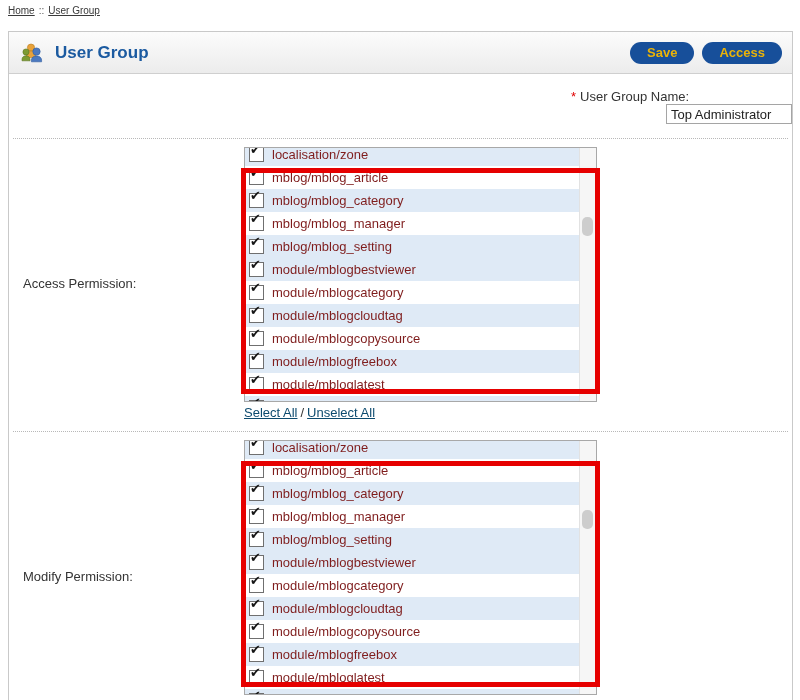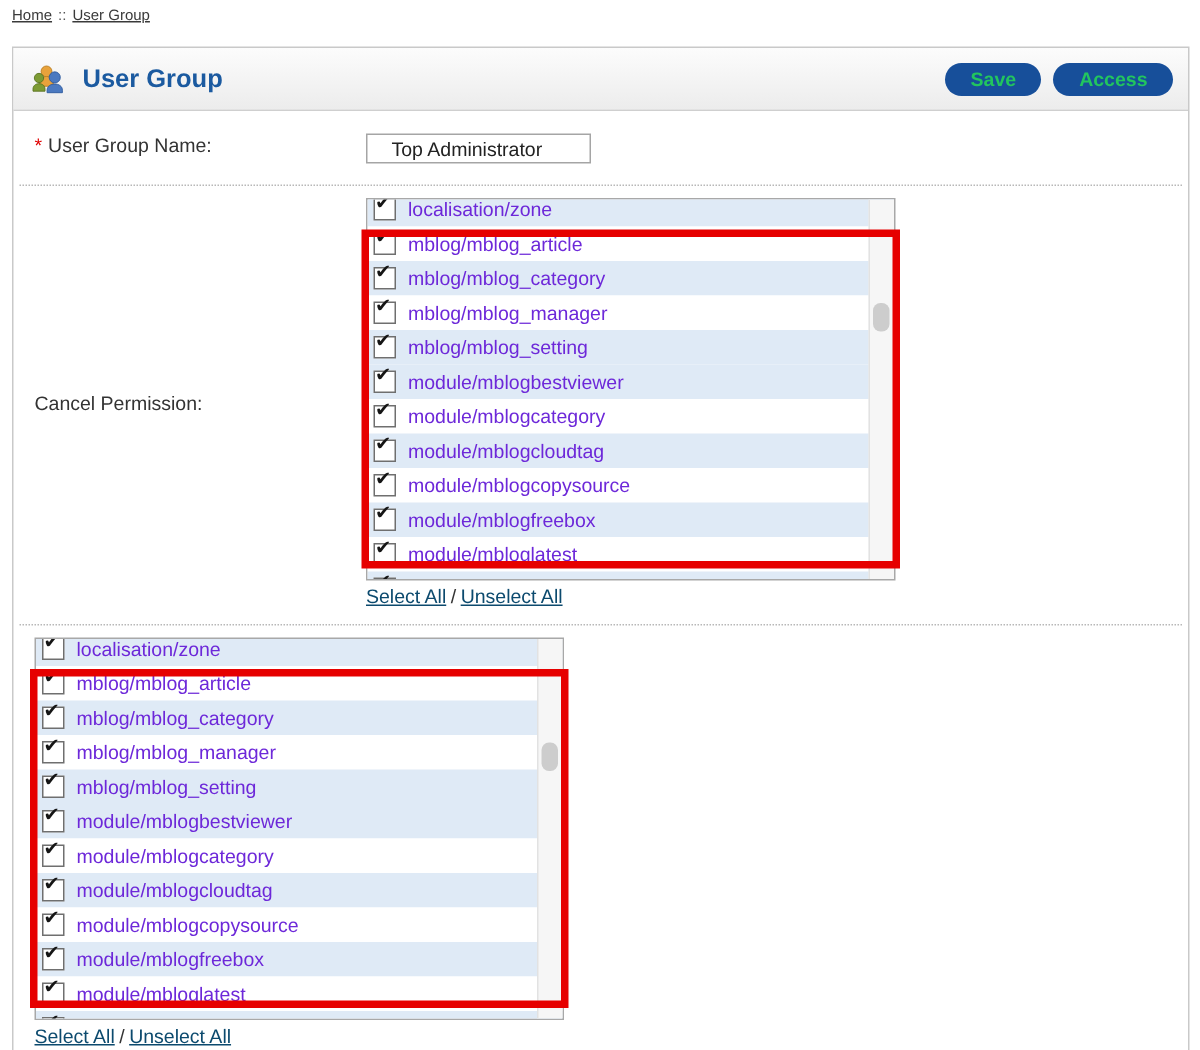--- a/index.html
+++ b/index.html
@@ -24,31 +24,31 @@
   
   .panel-header{
     height:41px;display:flex;align-items:center;
     background:linear-gradient(#fcfcfc,#ececec);
     border-bottom:1px solid #cfcfcf;
     padding:0 10px 0 12px;
   }
   .panel-title{color:#1b5aa0;font-size:17px;font-weight:bold;margin-left:10px;flex:1;}
   .hdr-icon{width:24px;height:20px;display:inline-block;}
   .btn{
-    border:none;color:#22c55e;background:#174f9a;
+    border:none;color:#eab308;background:#174f9a;
     border-radius:12px;height:22px;padding:0 17px;margin-left:8px;
     font-family:inherit;font-size:13px;font-weight:bold;cursor:pointer;
   }
 
   
-  .name-row{display:flex;align-items:flex-start;padding:15px 0 14px 14px;}
+  .name-row{display:flex;align-items:flex-end;padding:15px 0 14px 14px;flex-direction:column;}
   .field-label{width:221px;flex:none;color:#333;}
   .req{color:#e00000;margin-right:4px;}
   .name-input{
-    width:116px;height:16px;border:1px solid #a5a5a5;padding:1px 16px;
+    width:116px;height:16px;border:1px solid #a5a5a5;padding:1px 4px;
     font-family:inherit;font-size:13px;color:#222;
   }
   .dotted{border:none;border-top:1px dotted #b8b8b8;margin:0 4px;}
 
   .perm-row{display:flex;align-items:center;padding:8px 0 11px 14px;}
   .perm-block{width:362px;flex:none;position:relative;}
 
   .listbox{
     position:relative;width:351px;height:253px;border:1px solid #a8a8a8;
     background:#fff;overflow:hidden;
@@ -57,21 +57,21 @@
   .list-row{height:23px;display:flex;align-items:center;padding-left:4px;background:#fff;}
   .list-row.shaded{background:#dfeaf6;}
   .cbx{
     width:13px;height:13px;flex:none;background:#fff;border:1px solid #6f6f6f;
     position:relative;margin-right:8px;cursor:pointer;
   }
   .chk{
     position:absolute;left:0px;top:-5px;font-size:13px;line-height:13px;
     color:#151515;font-weight:bold;
   }
-  .lab{color:#6d28d9;white-space:nowrap;}
+  .lab{color:#7f1d1d;white-space:nowrap;}
 
   .scroll-track{
     position:absolute;top:0;right:0;width:16px;height:100%;
     background:#f6f6f6;border-left:1px solid #e2e2e2;
   }
   .scroll-thumb{
     position:absolute;top:69px;left:2px;width:11px;height:19px;
     background:#cdcdcd;border-radius:5px;cursor:pointer;
   }
 
@@ -110,21 +110,21 @@
   </div>
 
   <div class="name-row">
     <span class="field-label"><span class="req">*</span><span>User Group Name:</span></span>
     <input class="name-input" type="text" value="Top Administrator" style="">
   </div>
 
   <hr class="dotted">
 
   <div class="perm-row">
-    <span class="field-label">Cancel Permission:</span>
+    <span class="field-label">Access Permission:</span>
     <div class="perm-block">
       <div class="listbox">
         <div class="list-inner">
             <div class="list-row shaded">
               <span class="cbx">
                 <span class="chk">✔</span>
               </span>
               <span class="lab">localisation/zone</span>
             </div>
             <div class="list-row">
@@ -201,20 +201,21 @@
       <div class="annotation"></div>
       <div class="links-line">
         <a>Select All</a><span class="slash">/</span><a>Unselect All</a>
       </div>
     </div>
   </div>
 
   <hr class="dotted">
 
   <div class="perm-row">
+    <span class="field-label">Modify Permission:</span>
     <div class="perm-block">
       <div class="listbox">
         <div class="list-inner">
             <div class="list-row shaded">
               <span class="cbx">
                 <span class="chk">✔</span>
               </span>
               <span class="lab">localisation/zone</span>
             </div>
             <div class="list-row">

